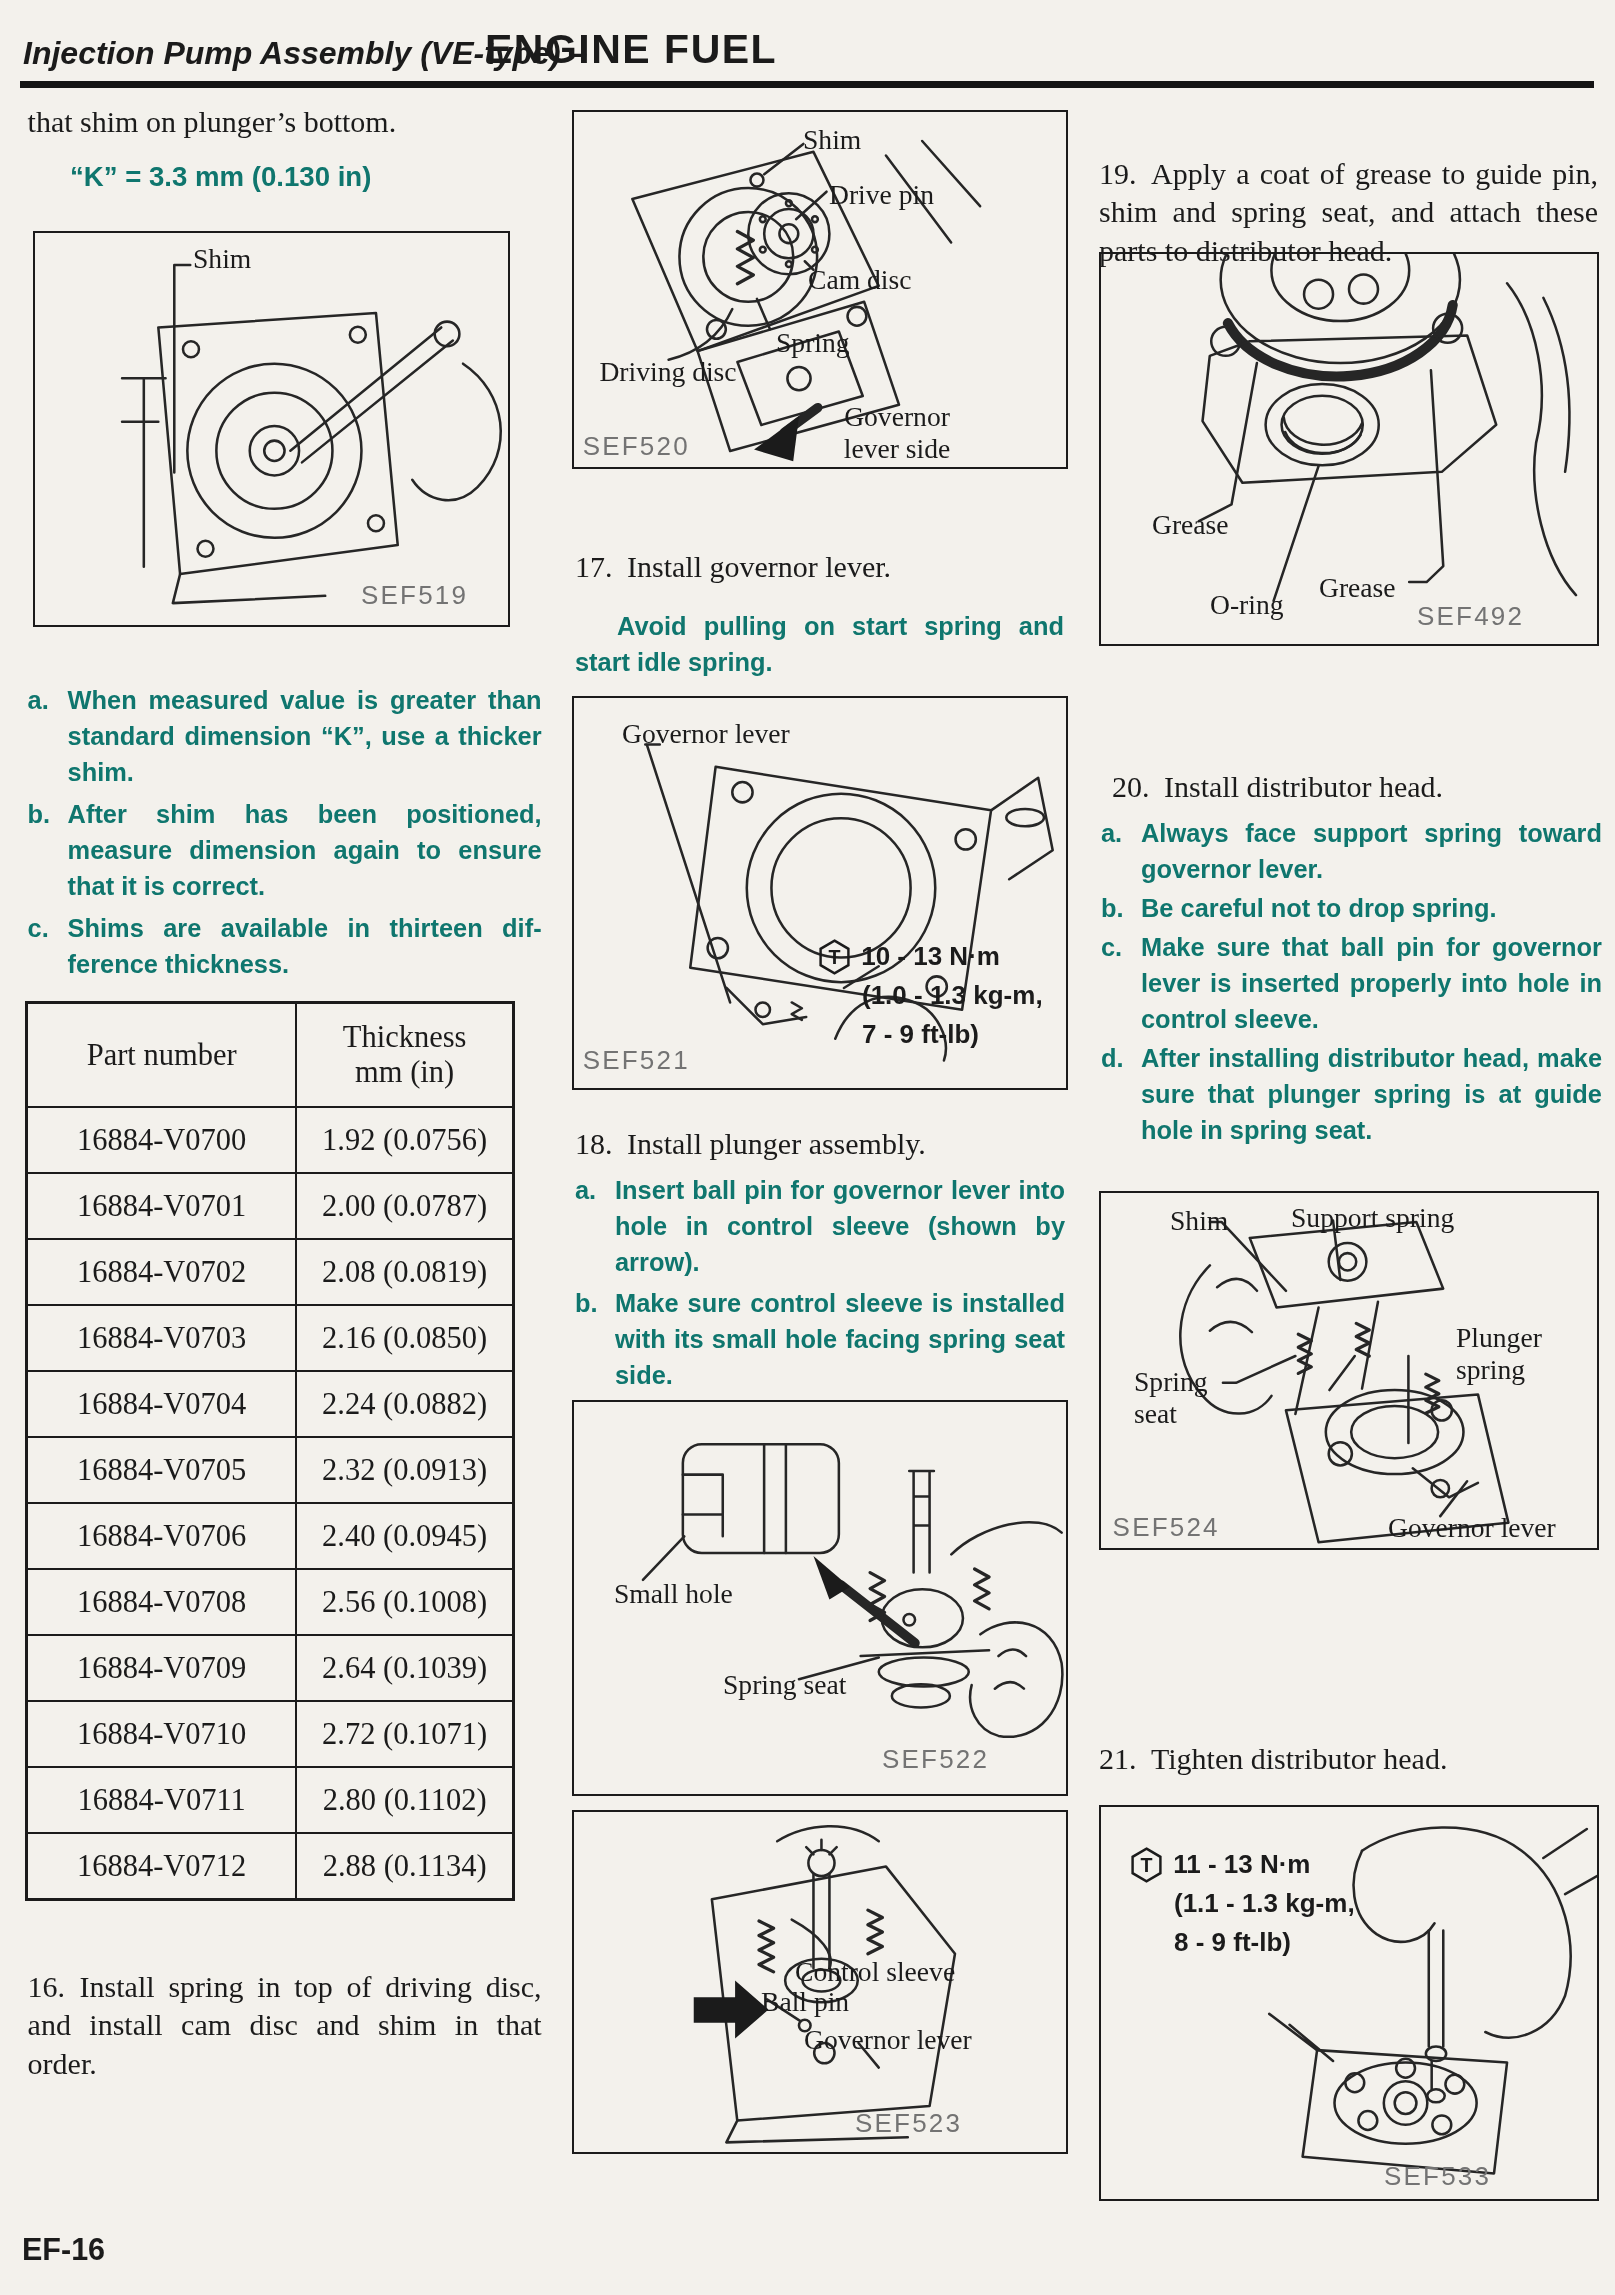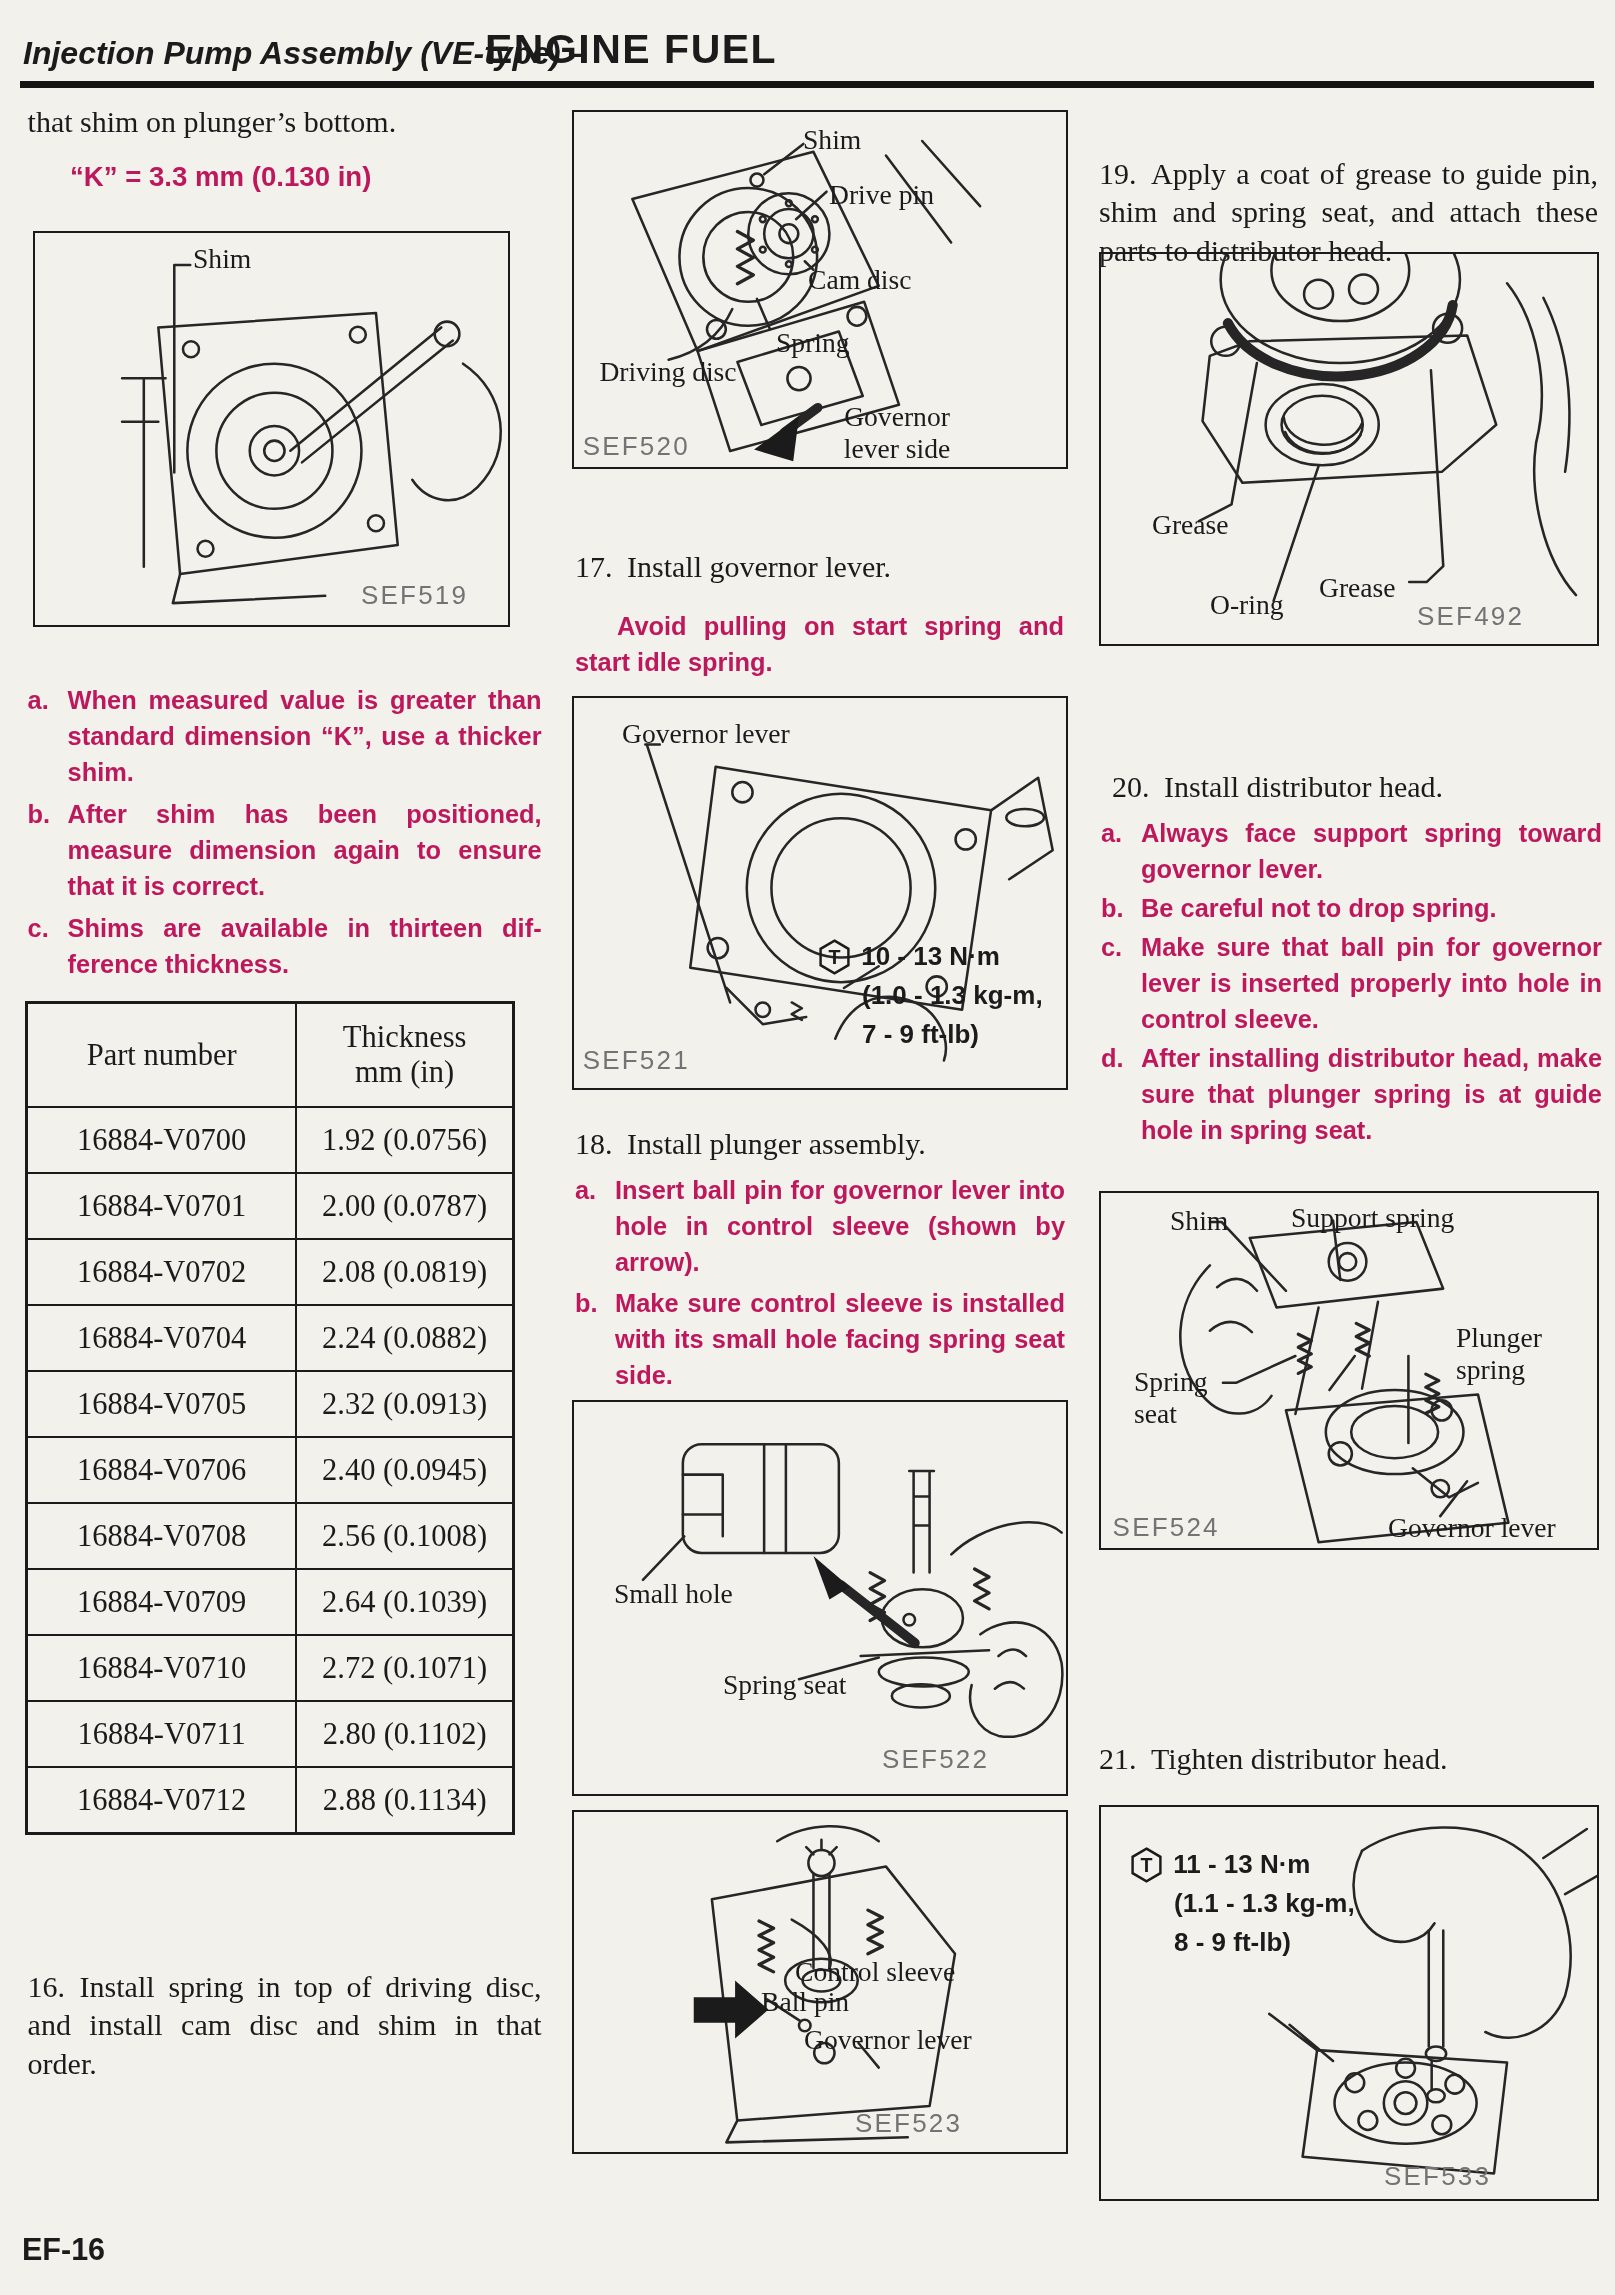--- a/index.html
+++ b/index.html
@@ -1,19 +1,19 @@
 <!DOCTYPE html>
 <html style="font-size:11.6px"><head>
 <meta charset="utf-8">
 <style>
   html,body{margin:0;padding:0;background:#d8d6d1;}
   .page{position:relative;width:1616px;height:2295px;background:#f3f1ec;color:#1b1b1b;overflow:hidden;}
   .abs{position:absolute;}
   .serif{font-family:"Liberation Serif",serif;font-size:30px;line-height:1.28;color:#1b1b1b;}
-  .sansb{font-family:"Liberation Sans",sans-serif;font-weight:bold;font-size:25.4px;line-height:1.42;color:#be185d;}
+  .sansb{font-family:"Liberation Sans",sans-serif;font-weight:bold;font-size:25.4px;line-height:1.42;color:#0f766e;}
   .just{text-align:justify;}
   .snum{margin-right:14.5px;}
   .litem{display:flex;}
   .litem .lid{flex:0 0 40px;}
   .litem .ltext{flex:1;text-align:justify;}
   .pnote{text-indent:42px;text-align:justify;}
   .hdr-i{font-family:"Liberation Sans",sans-serif;font-style:italic;font-weight:bold;font-size:32px;}
   .hdr-b{font-family:"Liberation Sans",sans-serif;font-weight:bold;font-size:41px;letter-spacing:1.5px;}
   .rule{background:#141414;}
   .fig{position:absolute;border:2.9px solid #1b1b1b;}
@@ -102,20 +102,24 @@
         </tr>
     <tr>
           <td>16884-V0701</td>
           <td>2.00 (0.0787)</td>
         </tr>
     <tr>
           <td>16884-V0702</td>
           <td>2.08 (0.0819)</td>
         </tr>
     <tr>
+          <td>16884-V0703</td>
+          <td>2.16 (0.0850)</td>
+        </tr>
+    <tr>
           <td>16884-V0704</td>
           <td>2.24 (0.0882)</td>
         </tr>
     <tr>
           <td>16884-V0705</td>
           <td>2.32 (0.0913)</td>
         </tr>
     <tr>
           <td>16884-V0706</td>
           <td>2.40 (0.0945)</td>

